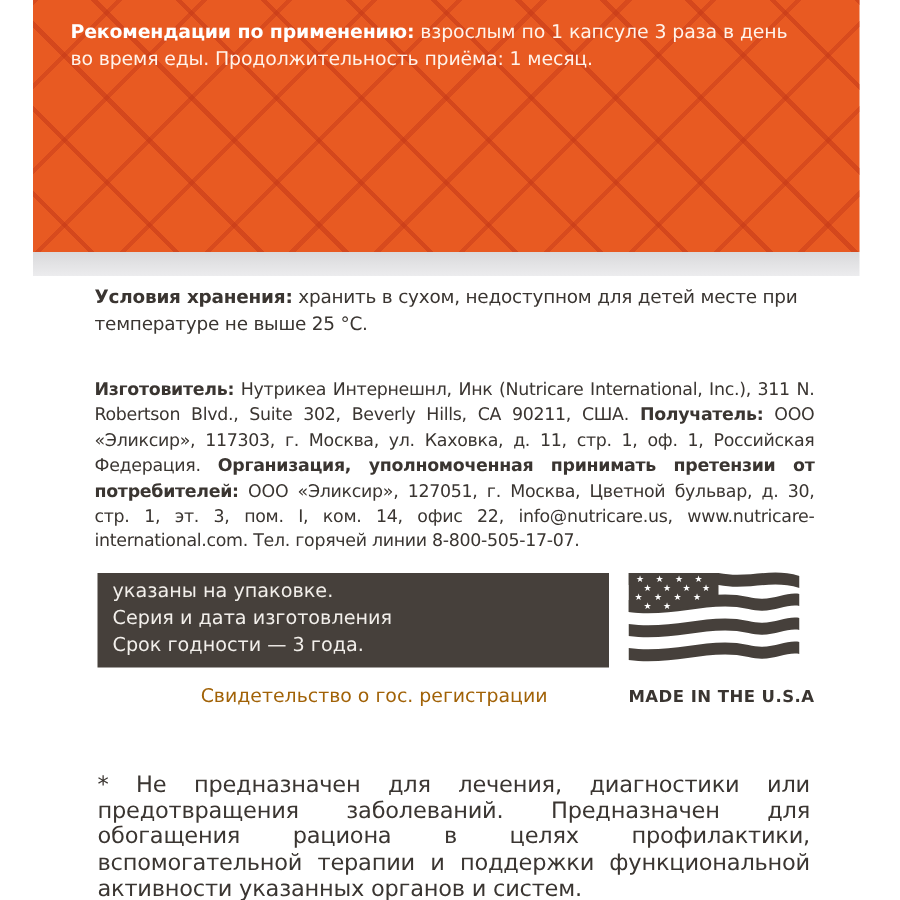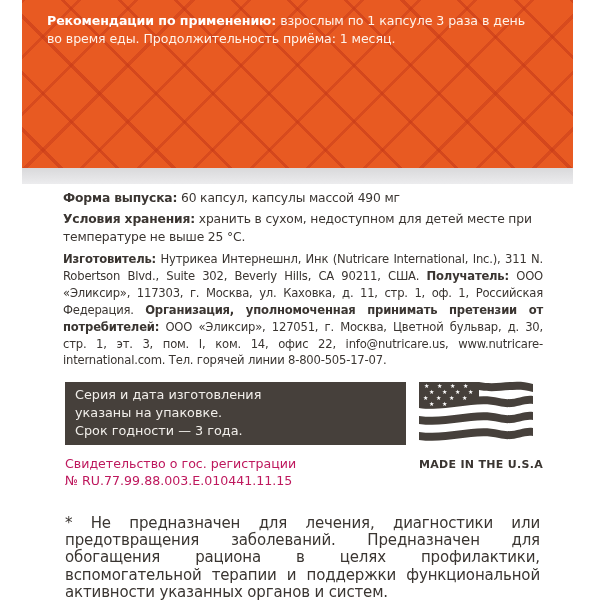--- a/index.html
+++ b/index.html
@@ -47,51 +47,50 @@
   .flag {
     position: absolute; left: 419px; top: 380px; width: 114px; height: 68px;
   }
   .made-usa {
     position: absolute; left: 419px; top: 458px; width: 114px;
     font-size: 11px; letter-spacing: 0.3px; color: #3a3531; font-weight: bold; white-space: nowrap;
   }
 
   .reg-block {
     position: absolute; left: 65px; top: 455px; width: 300px;
-    font-size: 12.6px; line-height: 17px; color: #be185d;
+    font-size: 12.6px; line-height: 17px; color: #a16207; text-align: right;
   }
   .reg-block div { white-space: nowrap; }
 
   .footnote {
     position: absolute; left: 65px; top: 515px; width: 475px;
     font-size: 15px; line-height: 17.2px; color: #3a3531; text-align: justify; letter-spacing: -0.15px;
   }
 </style>
 </head>
 <body>
 
 <div class="orange-panel"></div>
 <div class="gray-band"></div>
 
 <div class="orange-text">
   <p><b>Рекомендации по применению:</b><span> взрослым по 1 капсуле 3 раза в день во время еды. Продолжительность приёма: 1 месяц.</span></p>
 </div>
 
 <div class="main-text form-block">
-  <p><b>Форма выпуска:</b><span> 60 капсул, капсулы массой 490 мг</span></p>
   <p><b>Условия хранения:</b><span> хранить в сухом, недоступном для детей месте при температуре не выше 25 °С.</span></p>
 </div>
 
 <div class="main-text maker-block">
   <b>Изготовитель:</b><span> Нутрикеа Интернешнл, Инк (Nutricare International, Inc.), 311 N. Robertson Blvd., Suite 302, Beverly Hills, CA 90211, США. </span><b>Получатель:</b><span> ООО «Эликсир», 117303, г. Москва, ул. Каховка, д. 11, стр. 1, оф. 1, Российская Федерация. </span><b>Организация, уполномоченная принимать претензии от потребителей:</b><span> ООО «Эликсир», 127051, г. Москва, Цветной бульвар, д. 30, стр. 1, эт. 3, пом. I, ком. 14, офис 22, info@nutricare.us, www.nutricare-international.com. Тел. горячей линии 8-800-505-17-07.</span>
 </div>
 
 <div class="dark-box">
+  <div>указаны на упаковке.</div>
   <div>Серия и дата изготовления</div>
-  <div>указаны на упаковке.</div>
   <div>Срок годности — 3 года.</div>
 </div>
 
 <svg class="flag" viewBox="0 0 114 68" xmlns="http://www.w3.org/2000/svg">
   <rect x="0" y="0" width="114" height="68" fill="#ffffff"></rect>
   <g fill="#46403b">
     <path d="M0 2 L60 2 C80 6 95 -2 114 4 L114 12 C95 6 80 14 60 10 L0 10 Z"></path>
     <path d="M0 20 C30 24 55 12 80 18 C95 22 105 14 114 16 L114 24 C105 22 95 30 80 26 C55 20 30 32 0 28 Z"></path>
     <path d="M0 36 C30 40 55 28 80 34 C95 38 105 30 114 32 L114 40 C105 38 95 46 80 42 C55 36 30 48 0 44 Z"></path>
     <path d="M0 52 C30 56 55 44 80 50 C95 54 105 46 114 48 L114 56 C105 54 95 62 80 58 C55 52 30 64 0 60 Z"></path>
@@ -111,16 +110,15 @@
       <text x="30" y="20">★</text>
       <text x="43" y="20">★</text>
     <text x="10" y="26">★</text>
       <text x="23" y="26">★</text>
   </g>
 </svg>
 <div class="made-usa">MADE IN THE U.S.A</div>
 
 <div class="reg-block">
   <div>Свидетельство о гос. регистрации</div>
-  <div>№ RU.77.99.88.003.Е.010441.11.15</div>
 </div>
 
 <div class="footnote">* Не предназначен для лечения, диагностики или предотвращения заболеваний. Предназначен для обогащения рациона в целях профилактики, вспомогательной терапии и поддержки функциональной активности указанных органов и систем.</div>
 
 </body></html>

